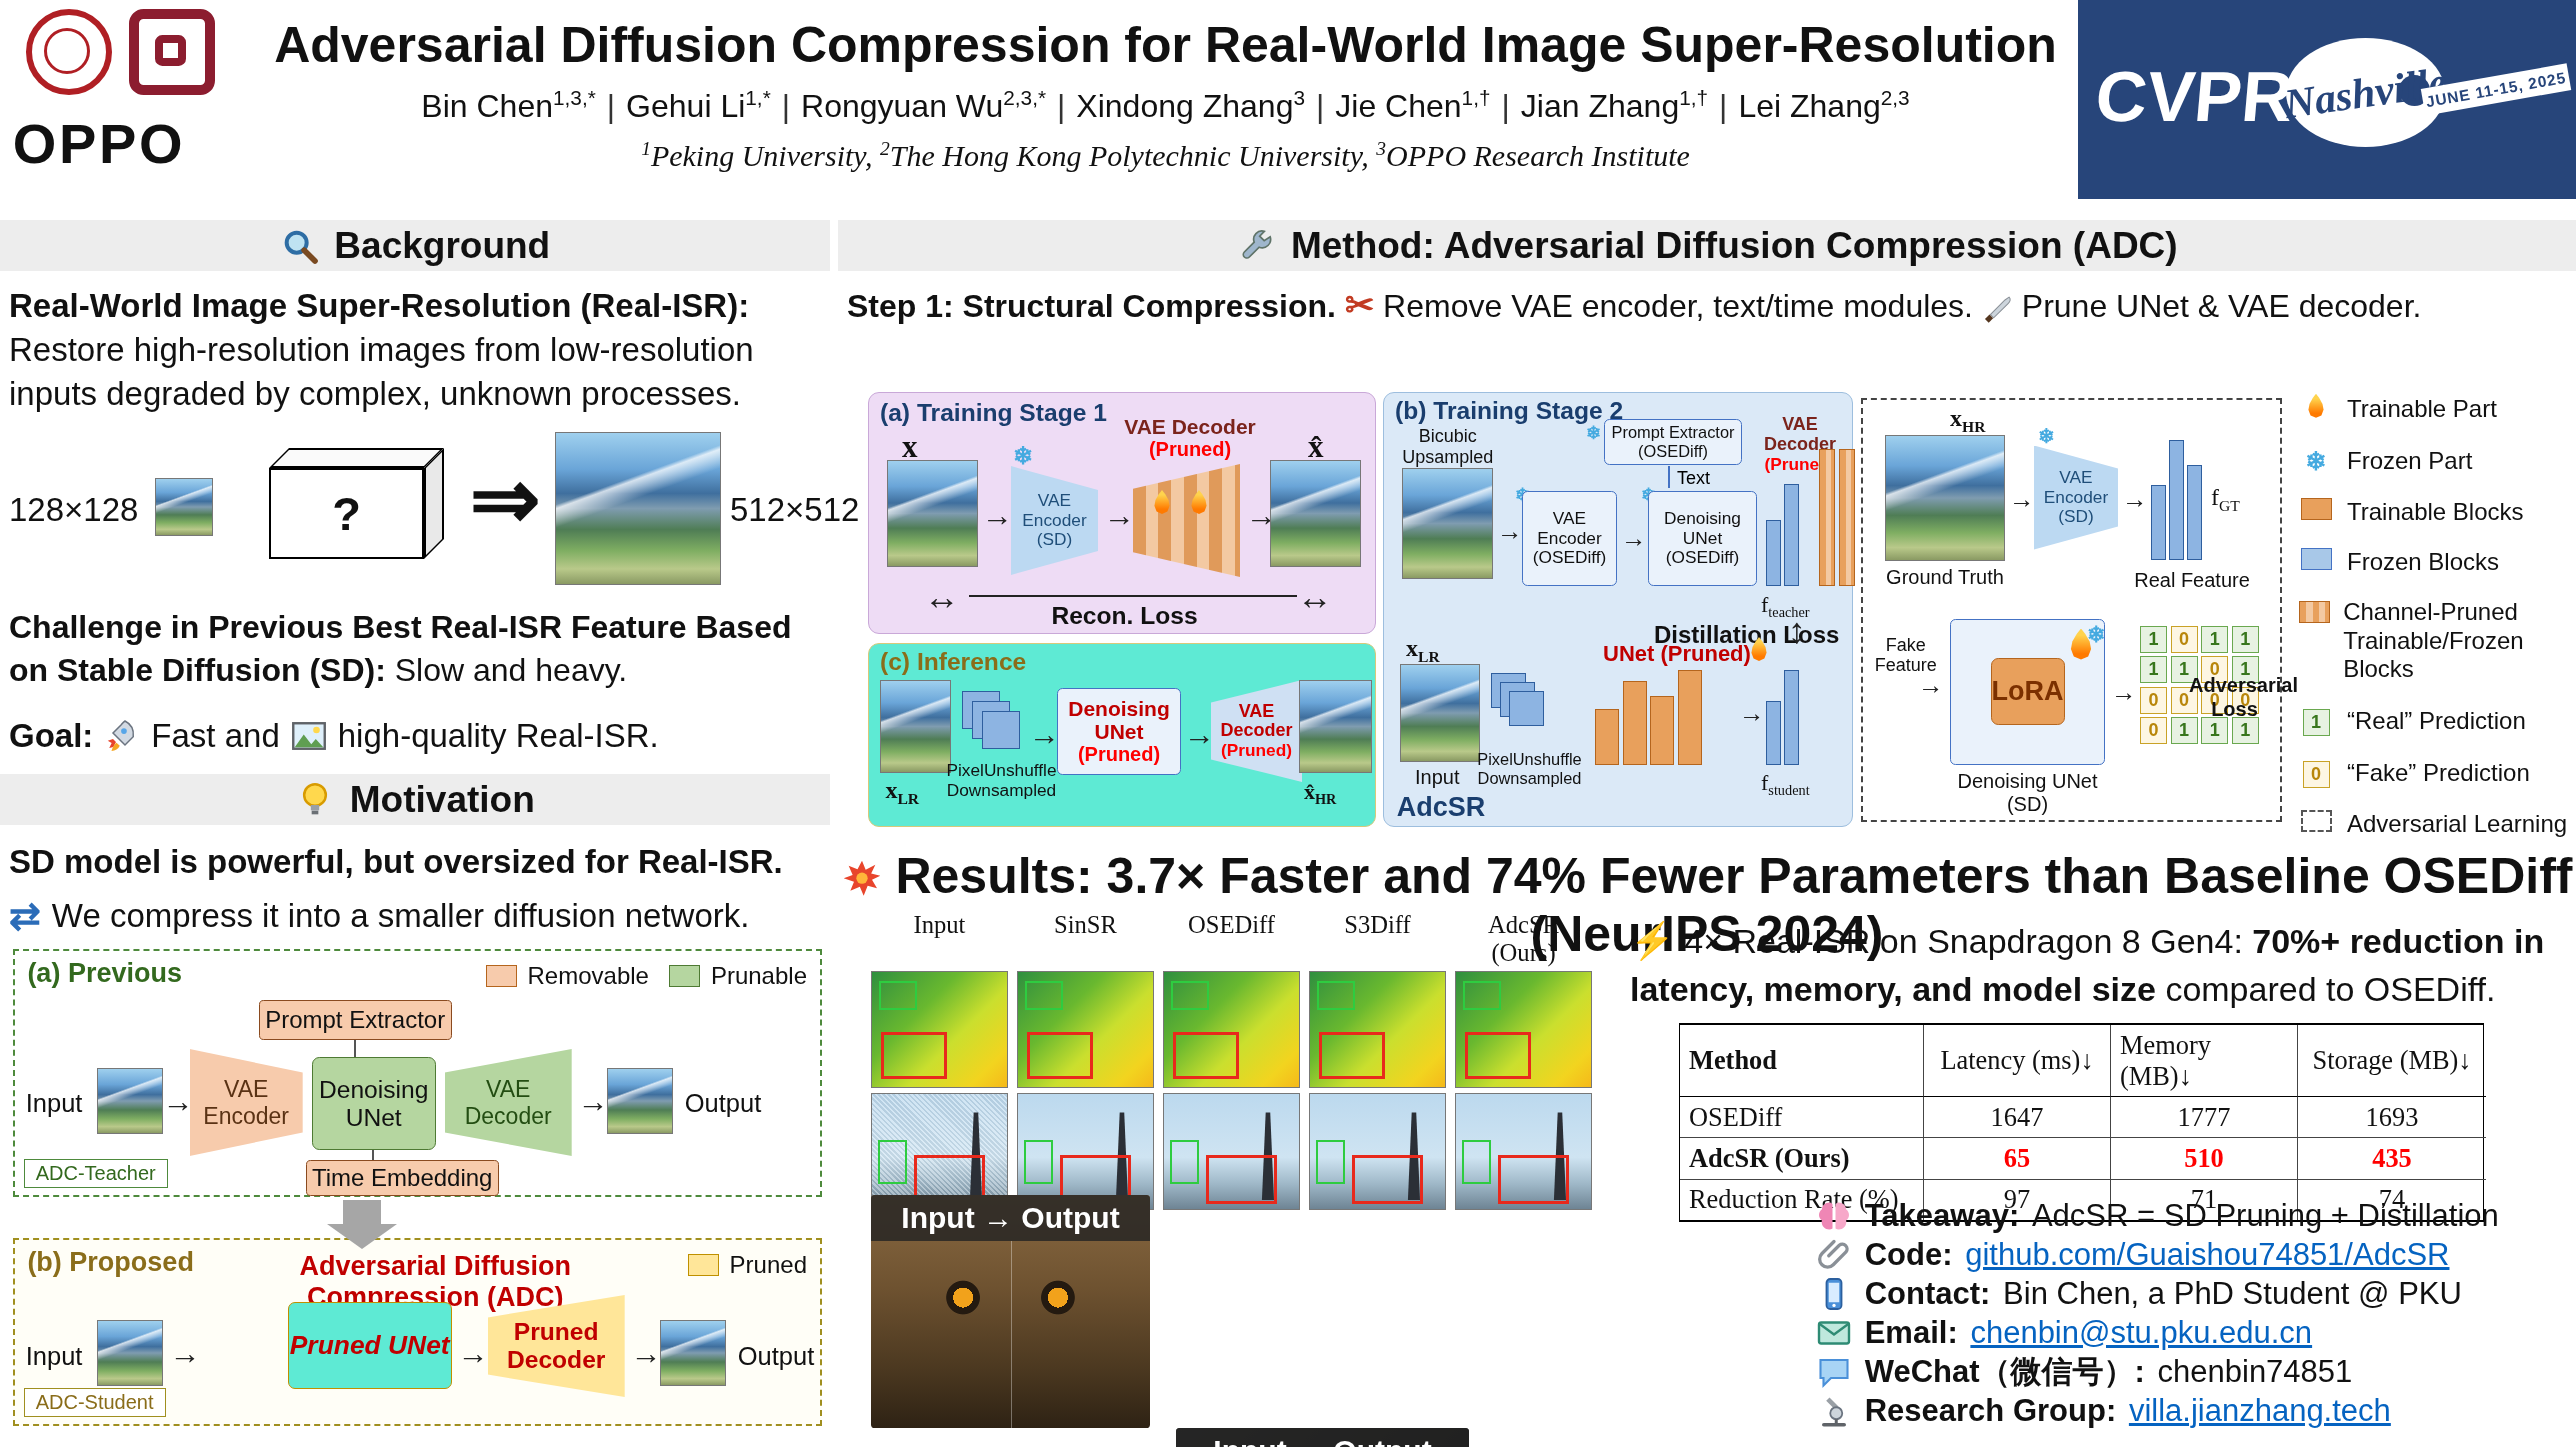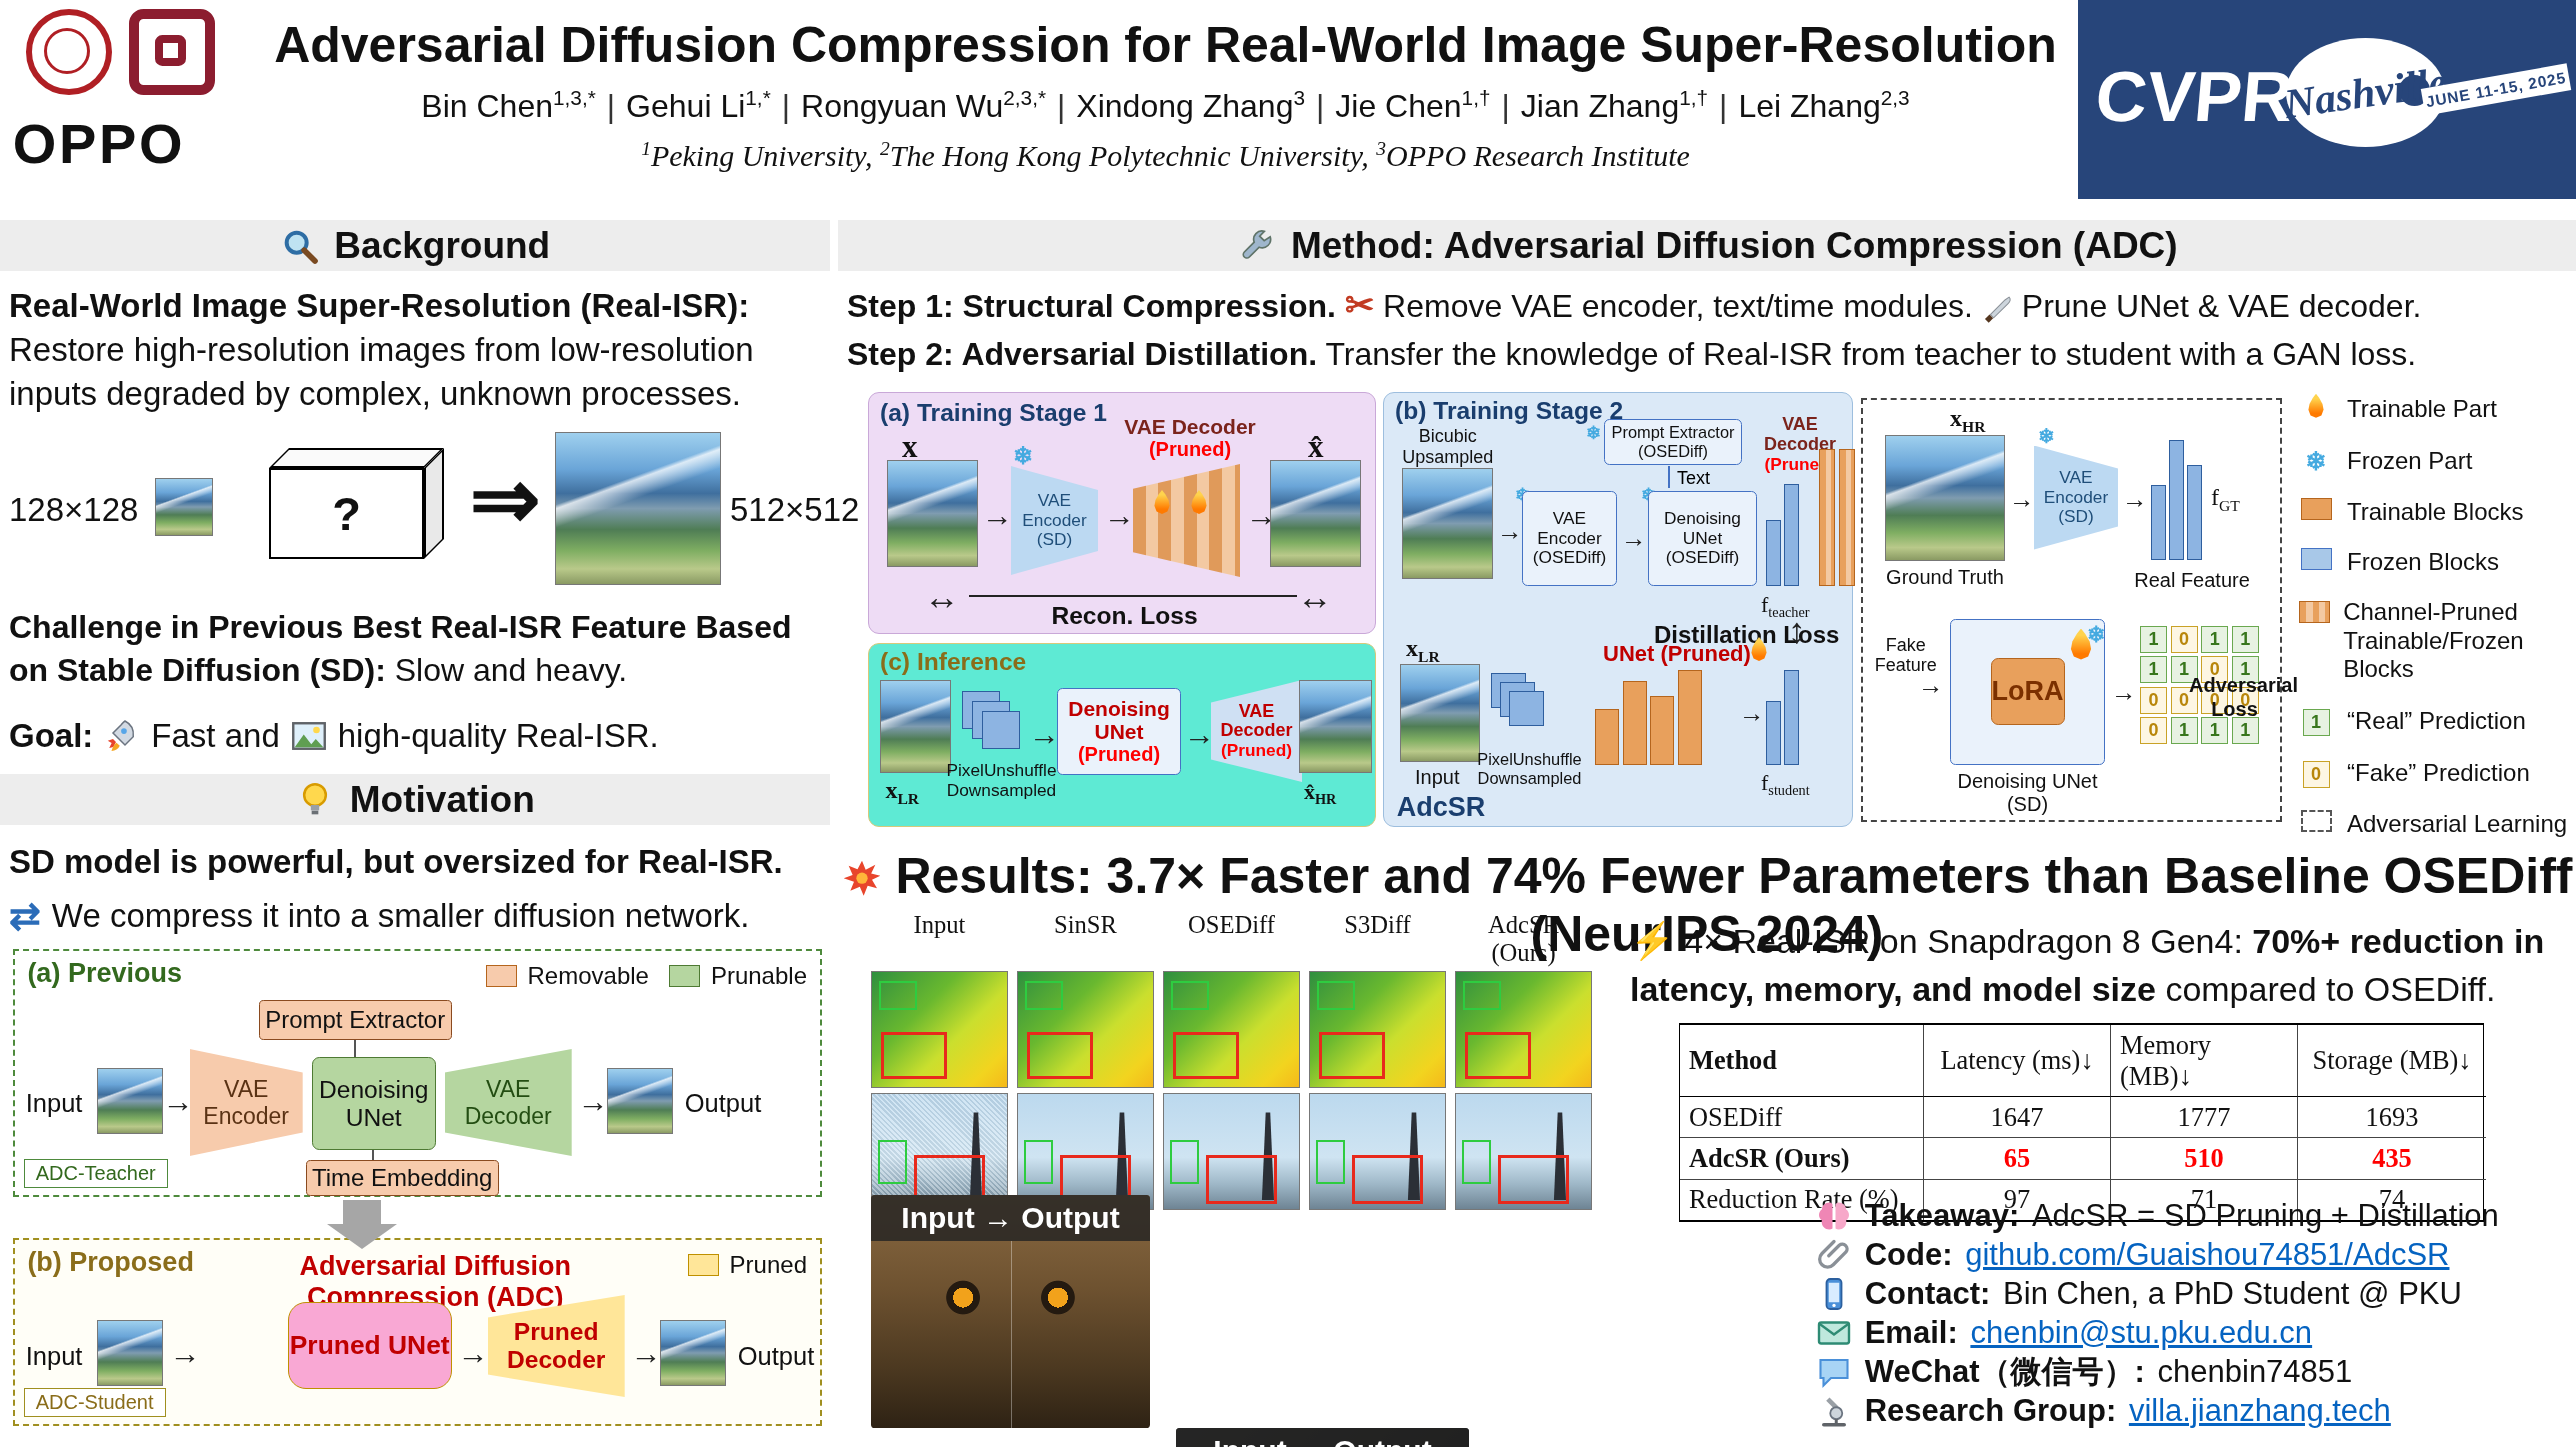--- a/index.html
+++ b/index.html
@@ -64,22 +64,22 @@
            linear-gradient(180deg,#bcd9ee 0%,#cfe4f2 55%,#9fb8c8 78%,#6e8494 100%); }
   .ov-red { position:absolute; border:3.6px solid #e8291c; }
   .ov-grn { position:absolute; border:2.7px solid #2ecc40; }
 
   
   .dashed-a { border:2.7px dashed #4e8a3c; background:#fff; }
   .dashed-b { border:2.7px dashed #a08f1f; background:#fffef7; }
   .obox { background:#f7cbac; border:1.8px solid #8a4a1f; border-radius:4.6px; display:flex; align-items:center; justify-content:center; font-size:24px; }
   .gbox { background:#b5d6a0; border:1.8px solid #4e7a33; border-radius:7.3px; display:flex; align-items:center; justify-content:center;
           text-align:center; font-size:24.6px; }
-  .ybox { background:#f9a8d4; border:1.8px solid #bf9000; border-radius:18px; display:flex; align-items:center; justify-content:center;
-          text-align:center; }
+  .ybox { background:#5eead4; border:1.8px solid #bf9000; border-radius:7px; display:flex; align-items:center; justify-content:center;
+          text-align:center;font-style:italic; }
   .trap { display:flex; align-items:center; justify-content:center; text-align:center; }
   .trap-r { clip-path:polygon(0 0,100% 22%,100% 78%,0 100%); }
   .trap-l { clip-path:polygon(0 22%,100% 0,100% 100%,0 78%); }
   .otrap { background:#f7cbac; font-size:23px; color:#5a3214; }
   .gtrap { background:#b5d6a0; font-size:23px; color:#234d12; }
   .ytrap { background:#ffe699; }
   .tag { position:absolute; left:9px; bottom:7.3px; border:1.8px solid; padding:1.8px 11px; font-size:20px; background:#fff; }
   .sw { width:31px; height:22px; border:1.8px solid; display:inline-block; }
   .sw-o { background:#f7cbac; border-color:#b5651d; }
   .sw-g { background:#b5d6a0; border-color:#4e7a33; }
@@ -304,24 +304,20 @@
   <div class="abs" style="left:847px;top:280px;width:1726px;font-size:32px;line-height:1.45;">
     <div>
       <span class="b">Step 1: Structural Compression.</span>
       <span class="b" style="color:#c23b22;font-size:35px;">✂</span>
       <span>Remove VAE encoder, text/time modules.</span>
       <svg class="ic" style="width:31px;height:31px;vertical-align:-5.5px;" viewBox="0 0 24 24">
           <path d="M21 4c1.5 1.5.8 3.6-.8 5L9 20l-2.5-2.5L17.8 6.2 21 4z" fill="#cdd5dc" stroke="#8a9097" stroke-width=".8"></path>
           <path d="M8.6 20.4L5.2 23.8 2.3 20.9l3.5-3.5z" fill="#54361f"></path>
         </svg>
       <span>Prune UNet &amp; VAE decoder.</span>
-    </div>
-    <div>
-      <span class="b">Step 2: Adversarial Distillation.</span>
-      <span>Transfer the knowledge of Real-ISR from teacher to student with a GAN loss.</span>
     </div>
   </div>
 
   <div class="abs" style="left:868px;top:392px;width:1708px;height:435px;">
 
     <div class="abs p-stage1" style="left:0;top:0;width:508px;height:242px;">
       <div class="abs ptitle navy" style="left:11px;top:5.5px;">(a) Training Stage 1</div>
       <div class="abs serif b" style="left:33px;top:36px;font-size:31px;">x</div>
       <div class="abs img img-mtn" style="left:18px;top:67px;width:91px;height:107px;"></div>
       <div class="ar" style="left:113px;top:107px;">→</div>

